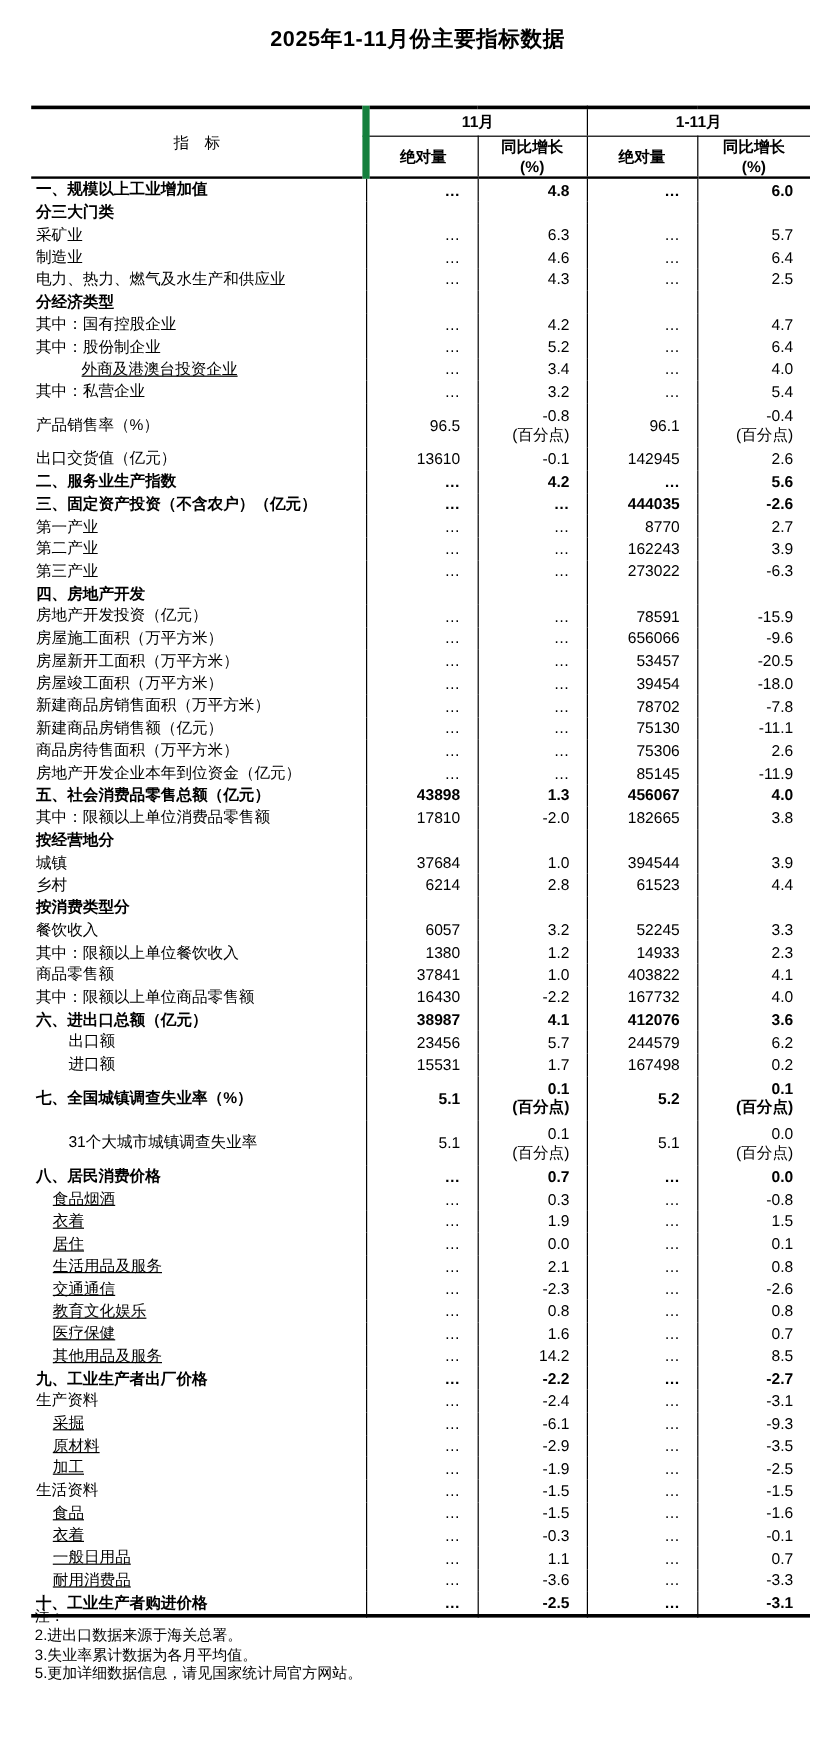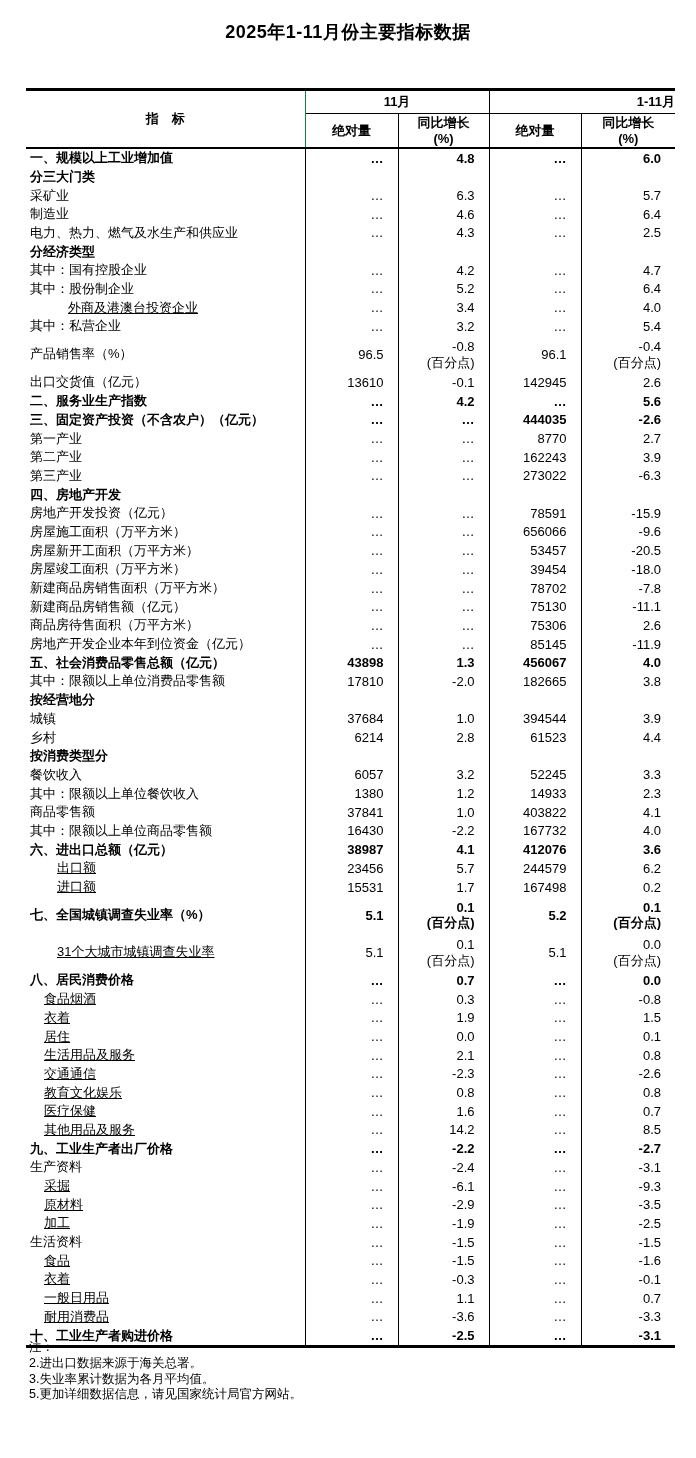--- a/index.html
+++ b/index.html
@@ -19,35 +19,35 @@
     border-top:3px solid #000;border-bottom:3px solid #000;
     font-size:13px;
   }
   col.c-ind{width:279px;}
   col.c-v1{width:93px;}
   col.c-v2{width:91px;}
   col.c-v3{width:92px;}
   col.c-v4{width:94px;}
   th,td{padding:0;vertical-align:middle;}
   thead th{text-align:center;font-weight:bold;line-height:1.2;}
-  .th-ind{border-right:1px solid #15803d;border-bottom:2px solid #000;font-weight:bold;}
+  .th-ind{border-right:6px solid #15803d;border-bottom:2px solid #000;font-weight:normal;}
   .th-group{height:22px;border-bottom:1px solid #000;}
-  .gsep{border-left:1px solid #000;text-align:right;}
+  .gsep{border-left:1px solid #000;}
   .th-sub{height:33px;border-bottom:2px solid #000;white-space:pre-line;}
   .th-sub.sep{border-left:1px solid #000;}
   td.ind{text-align:left;border-right:1px solid #000;line-height:1.1;
          overflow:hidden;white-space:nowrap;}
   td.val{text-align:right;padding-right:14px;border-left:1px solid #000;
          white-space:pre-line;line-height:1.18;}
   tr.single td{height:18.7px;}
   tr.double td{height:37.4px;}
   tr.bold td{font-weight:bold;}
   .ind-0{padding-left:4px;margin-top:28px;}
   .ind-1{padding-left:18px;text-decoration:underline;}
-  .ind-2{padding-left:31px;text-decoration:underline;}
+  .ind-2{padding-left:31px;}
   .ind-3{padding-left:42px;text-decoration:underline;}
   .notes{
     position:absolute;top:1340px;left:29px;width:650px;
     font-size:12.5px;line-height:15.8px;
   }
   .notes div{margin:0;}
 </style>
 </head>
 <body>
 

